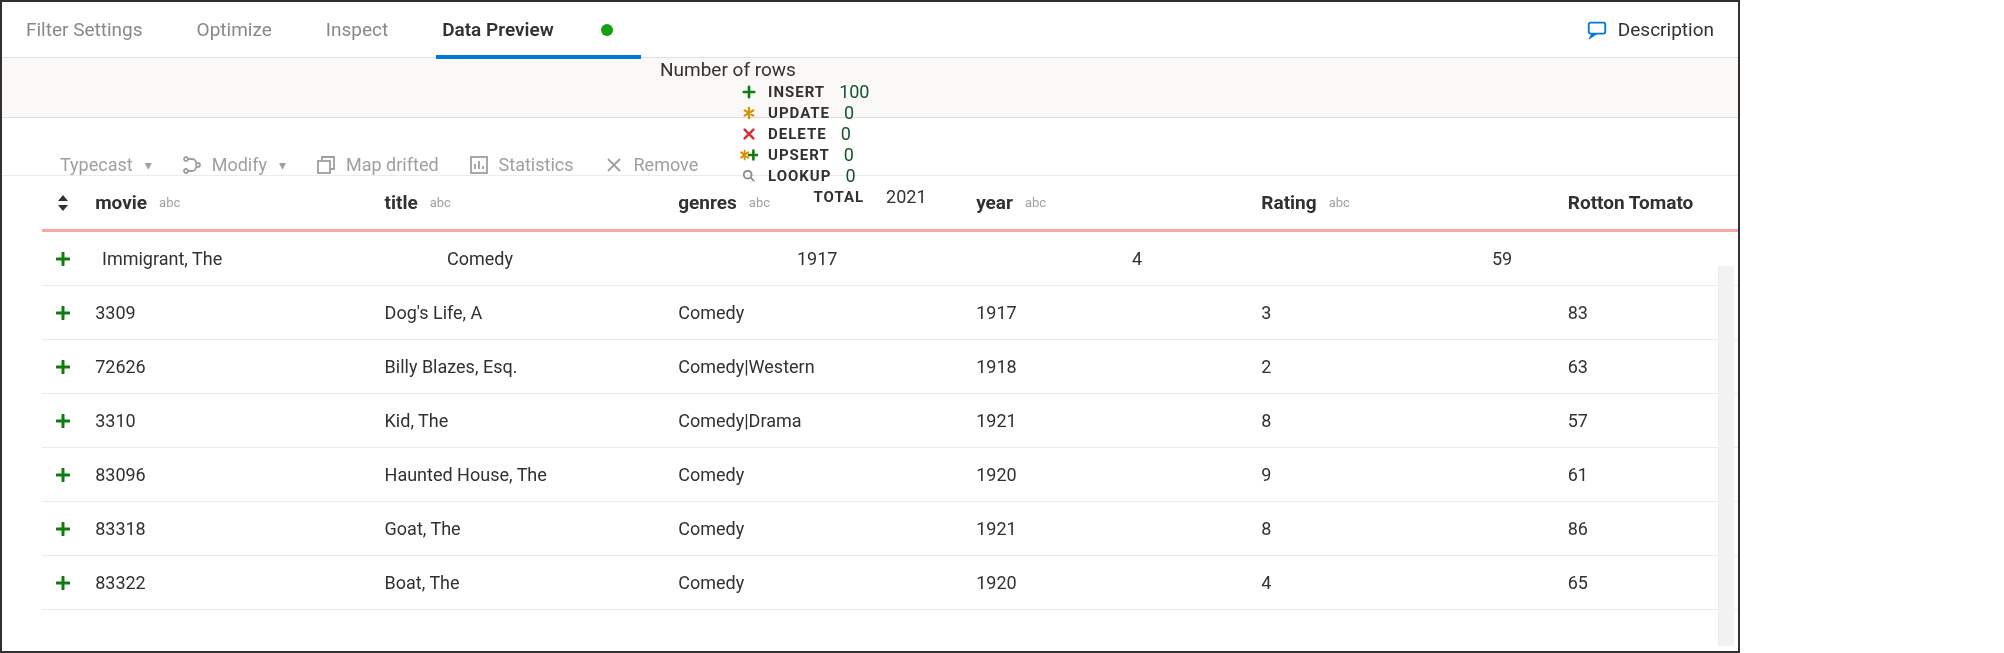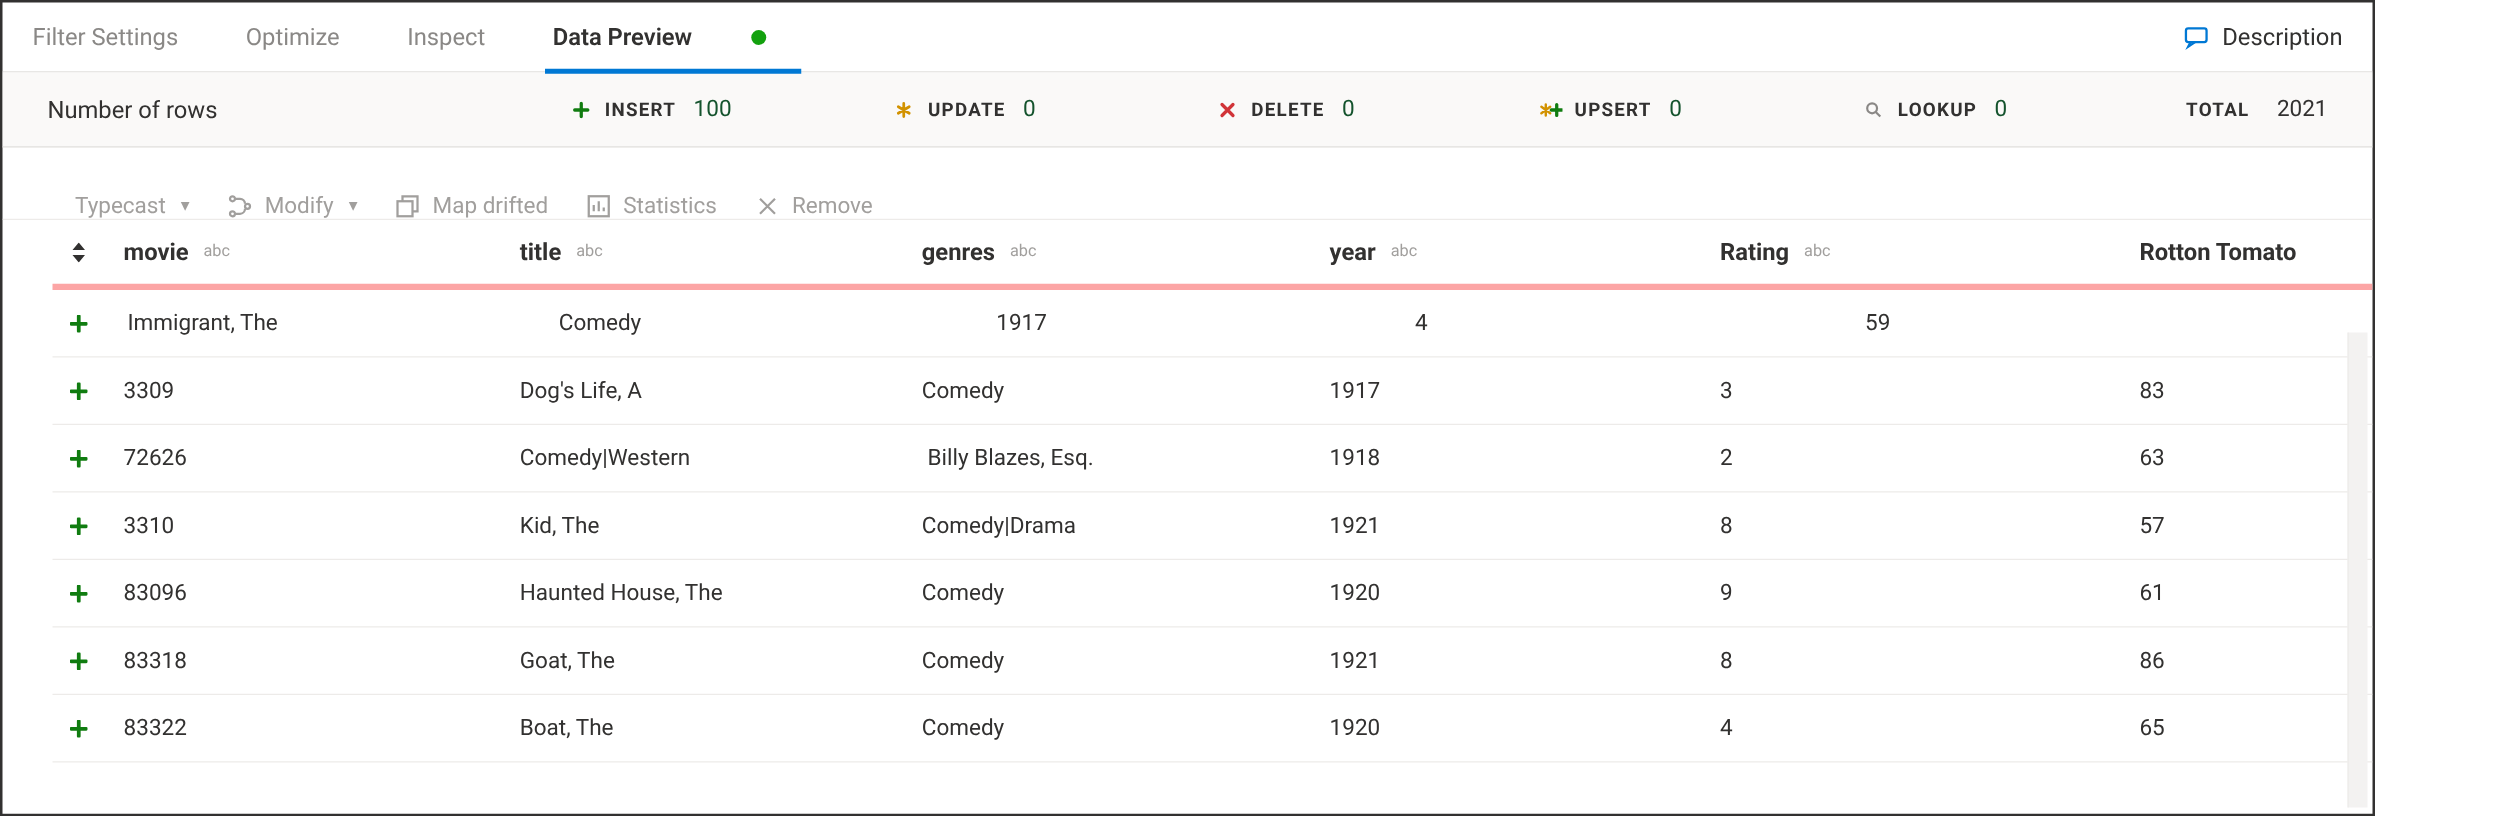--- a/index.html
+++ b/index.html
@@ -5,21 +5,21 @@
   * { box-sizing: border-box; }
   html, body {
     margin: 0; padding: 0;
     font-family: "Segoe UI", -apple-system, BlinkMacSystemFont, Roboto, sans-serif;
     font-size: 17px;
     color: #323130;
     background: #fff;
   }
   .app {
     border: 2px solid #323130;
-    width: 1900px;
+    width: 1740px;
     height: 653px;
     overflow: hidden;
     position: relative;
     background: #fff;
   }
 
   
   .tabstrip {
     display: flex;
     align-items: center;
@@ -67,20 +67,21 @@
   .desc-btn svg { width: 22px; height: 22px; }
 
   
   .stats {
     display: flex;
     align-items: center;
     height: 60px;
     padding: 0 36px;
     background: #faf9f8;
     border-bottom: 1px solid #e1dfdd;
+    flex-direction: column;
   }
   .stats .label-main {
     font-size: 19px;
     color: #323130;
     width: 420px;
   }
   .stat {
     display: flex;
     align-items: center;
     gap: 10px;
@@ -121,21 +122,21 @@
   }
   .tool svg { width: 20px; height: 20px; }
   .chev { font-size: 14px; margin-left: 2px; }
 
   
   .gridwrap { padding-left: 40px; }
   .header-row {
     display: flex;
     align-items: center;
     height: 56px;
-    border-bottom: 5px solid #fca5a5;
+    border-bottom: 3px solid #fca5a5;
     font-weight: 700;
     font-size: 19px;
   }
   .sort-cell {
     width: 60px;
     display: flex;
     align-items: center;
     justify-content: flex-start;
     padding-left: 14px;
   }
@@ -387,22 +388,22 @@
           <div class="cell col-rating">3</div>
           <div class="cell col-rotten">83</div>
         </div>
         <div class="data-row">
           <div class="row-icon">
             <svg viewBox="0 0 14 14">
               <path d="M7 1v12M1 7h12" stroke="#107c10" stroke-width="3" stroke-linecap="round"></path>
             </svg>
           </div>
           <div class="cell col-movie">72626</div>
+          <div class="cell col-title">Billy Blazes, Esq.</div>
           <div class="cell col-genres">Comedy|Western</div>
-          <div class="cell col-title">Billy Blazes, Esq.</div>
           <div class="cell col-year">1918</div>
           <div class="cell col-rating">2</div>
           <div class="cell col-rotten">63</div>
         </div>
         <div class="data-row">
           <div class="row-icon">
             <svg viewBox="0 0 14 14">
               <path d="M7 1v12M1 7h12" stroke="#107c10" stroke-width="3" stroke-linecap="round"></path>
             </svg>
           </div>

